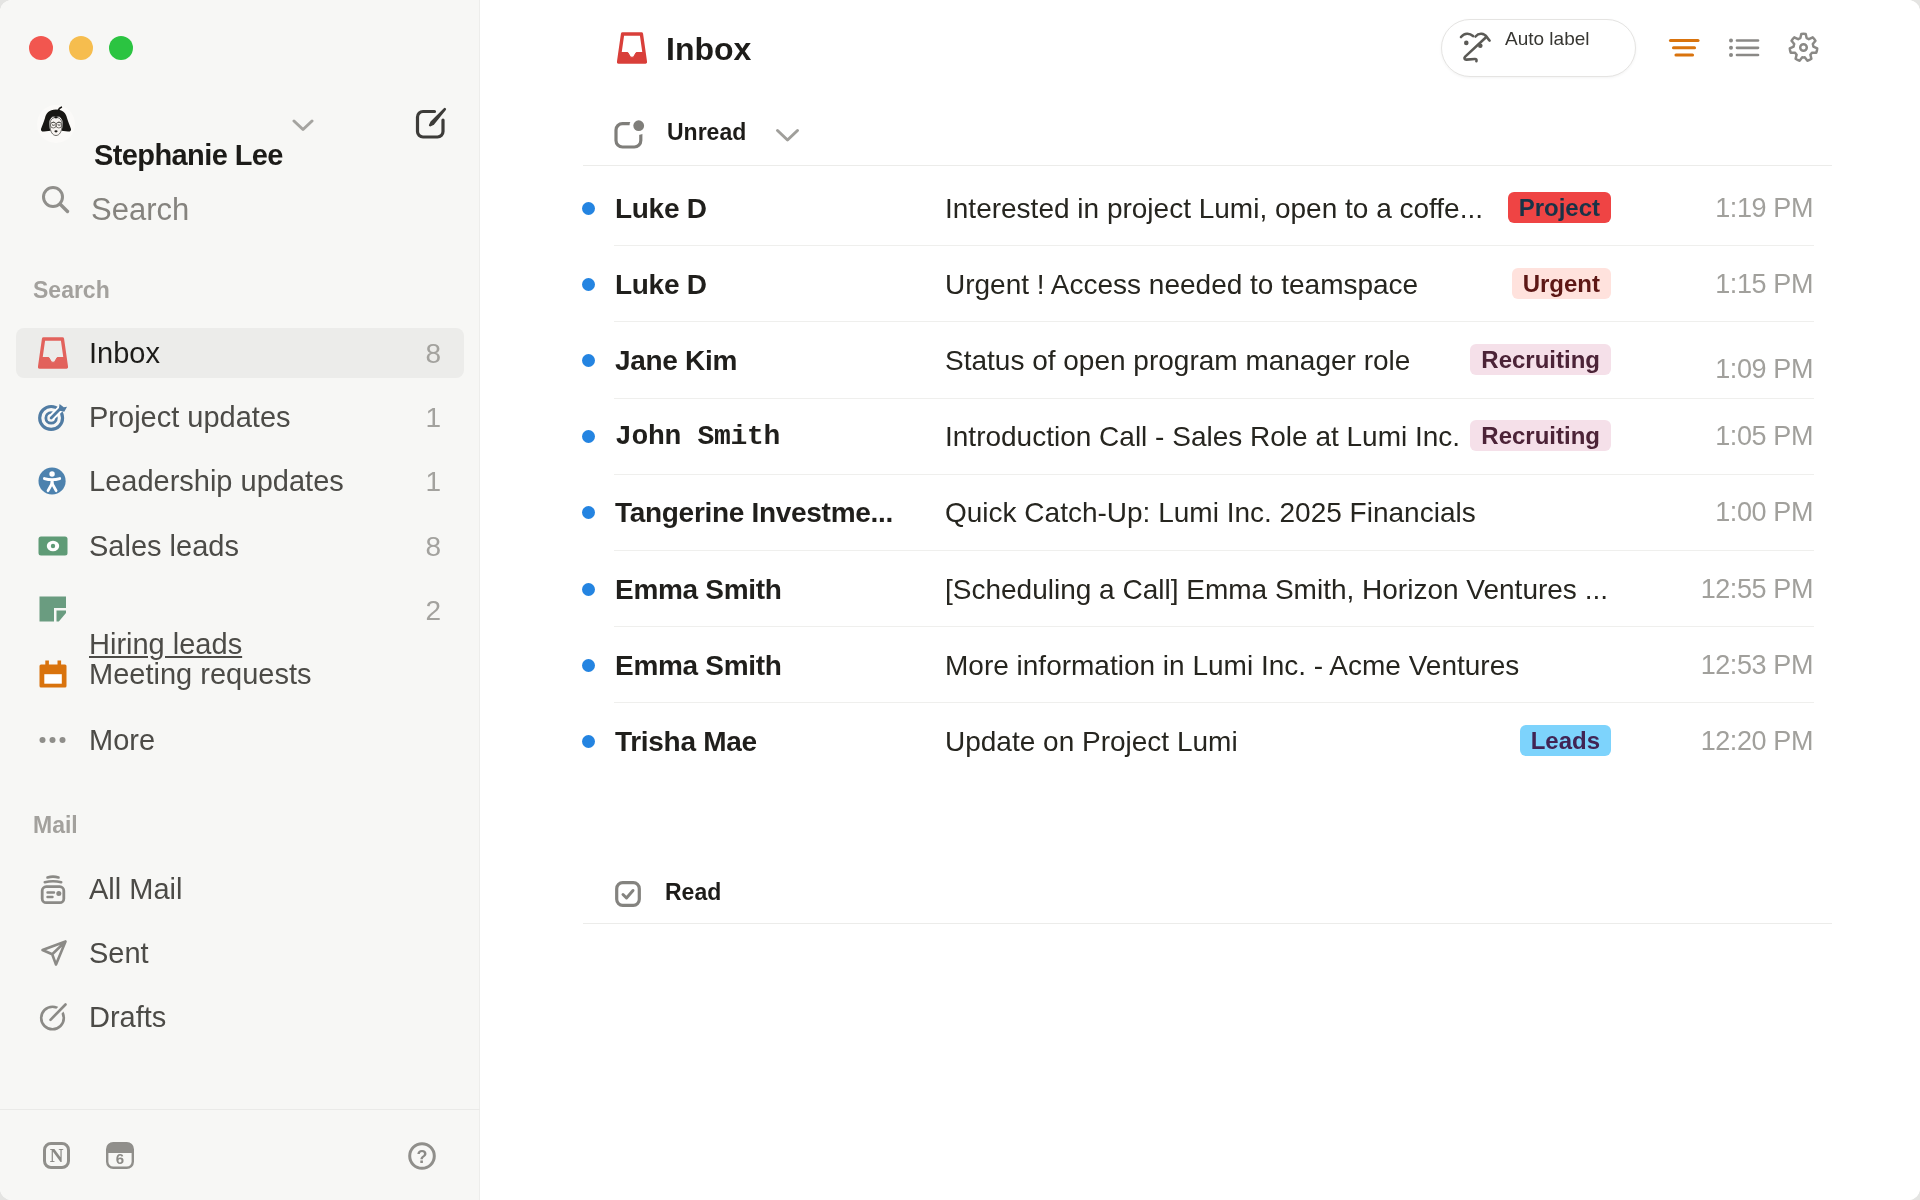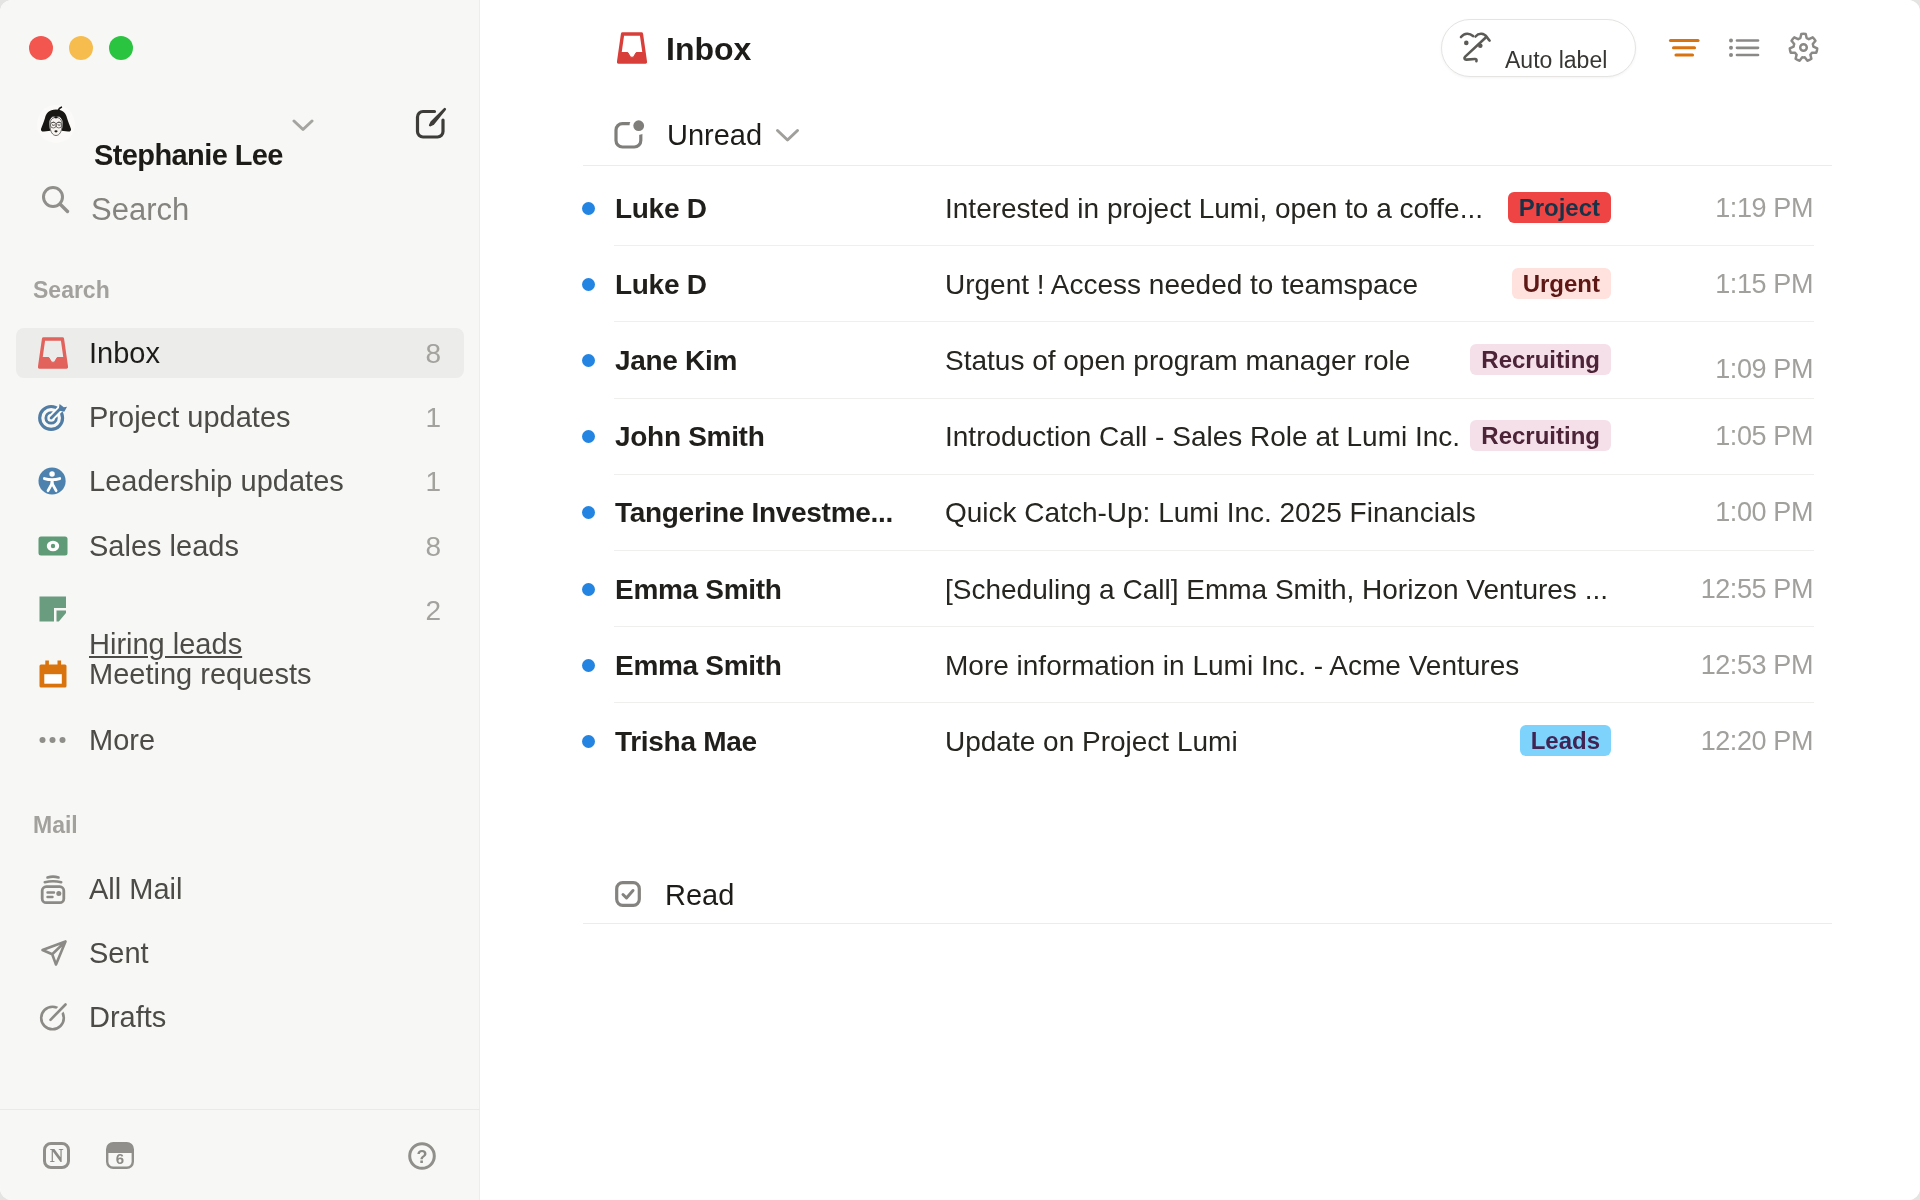--- a/index.html
+++ b/index.html
@@ -15,21 +15,21 @@
 .seclabel{position:absolute;left:33px;font-size:23px;font-weight:bold;color:#a3a19d;}
 
 .main{position:absolute;left:480px;top:0;width:1440px;height:1200px;background:#fff;}
 .row-name{position:absolute;left:615px;font-size:28px;font-weight:bold;letter-spacing:-0.3px;color:#201f1c;white-space:nowrap;}
 .row-subj{position:absolute;left:945px;font-size:28px;color:#26251f;white-space:nowrap;}
 .row-time{position:absolute;right:107px;font-size:27px;letter-spacing:-0.4px;color:#a1a09c;white-space:nowrap;}
 .row-dot{position:absolute;left:582px;width:13px;height:13px;border-radius:50%;background:#2484e1;}
 .chip{position:absolute;height:31px;line-height:31px;border-radius:6px;padding:0 11px;font-size:24px;font-weight:bold;white-space:nowrap;}
 .rowdiv{position:absolute;left:614px;right:106px;height:1px;background:#efefed;}
 .secdiv{position:absolute;left:583px;right:88px;height:1px;background:#ececea;}
-.hdrtxt{font-size:29px;font-weight:normal;color:#1d1c19;position:absolute;}
+.hdrtxt{font-size:23px;font-weight:bold;color:#1d1c19;position:absolute;}
 </style>
 </head>
 <body>
 <div class="win">
 <div class="main"></div>
 <div class="side">
 
   <div class="tl" style="left:29px;background:#f2564f;"></div>
   <div class="tl" style="left:69px;background:#f6bd4e;"></div>
   <div class="tl" style="left:109px;background:#2bc441;"></div>
@@ -168,21 +168,21 @@
 <div class="abs" style="left:666px;top:31px;font-size:32px;font-weight:bold;color:#1d1c19;">Inbox</div>
 
 <div class="abs" style="left:1441px;top:19px;width:195px;height:58px;border-radius:29px;border:1px solid #e5e4e2;background:#fff;box-shadow:0 1px 3px rgba(0,0,0,0.05);box-sizing:border-box;"></div>
 <svg class="abs" style="left:1458px;top:31px;" width="34" height="34" viewBox="0 0 34 34">
   <path d="M3 6 C6.5 1.8 11.5 1.8 15 5" fill="none" stroke="#5b5a56" stroke-width="2.6" stroke-linecap="round"></path>
   <path d="M17.5 5.5 C21 1.6 26 2 29 6.3 C30 7.7 30.7 8.7 31.6 9.6" fill="none" stroke="#5b5a56" stroke-width="2.6" stroke-linecap="round"></path>
   <path d="M27.5 6.8 L7.2 25.6 C5.8 27.2 6.4 28.8 8.6 28.6 L16.8 28 C18.4 27.9 18.8,28.6 18.4,30.2" fill="none" stroke="#5b5a56" stroke-width="2.6" stroke-linecap="round" stroke-linejoin="round"></path>
   <circle cx="8.3" cy="11.9" r="2.3" fill="#5b5a56"></circle>
   <circle cx="22.3" cy="14.7" r="2.3" fill="#5b5a56"></circle>
 </svg>
-<div class="abs" style="left:1505px;top:47px;font-size:23px;color:#373632;">Auto label</div>
+<div class="abs" style="left:1505px;top:28px;font-size:19px;color:#373632;">Auto label</div>
 
 <svg class="abs" style="left:1668px;top:33px;" width="36" height="30" viewBox="0 0 36 30">
   <path d="M2.5 7.5 H30" stroke="#d9730d" stroke-width="3.1" stroke-linecap="round"></path>
   <path d="M5.5 14.8 H26.5" stroke="#d9730d" stroke-width="3.1" stroke-linecap="round"></path>
   <path d="M8 22 H24.5" stroke="#d9730d" stroke-width="3.1" stroke-linecap="round"></path>
 </svg>
 <svg class="abs" style="left:1727px;top:33px;" width="36" height="30" viewBox="0 0 36 30">
   <circle cx="4" cy="7.5" r="2" fill="#8a8986"></circle>
   <circle cx="4" cy="14.8" r="2" fill="#8a8986"></circle>
   <circle cx="4" cy="22" r="2" fill="#8a8986"></circle>
@@ -226,21 +226,21 @@
 <div class="rowdiv" style="top:321px;"></div>
 
 <div class="row-dot" style="top:354px;"></div>
 <div class="row-name" style="top:345px;">Jane Kim</div>
 <div class="row-subj" style="top:345px;">Status of open program manager role</div>
 <div class="chip" style="top:344px;right:309px;background:#f5e0e9;color:#4c2337;">Recruiting</div>
 <div class="row-time" style="top:354px;">1:09 PM</div>
 <div class="rowdiv" style="top:398px;"></div>
 
 <div class="row-dot" style="top:430px;"></div>
-<div class="row-name" style="top:421px;">John Smith</div>
+<div class="row-name" style="top:421px;font-family:Liberation Mono, monospace;">John Smith</div>
 <div class="row-subj" style="top:421px;">Introduction Call - Sales Role at Lumi Inc.</div>
 <div class="chip" style="top:420px;right:309px;background:#f5e0e9;color:#4c2337;">Recruiting</div>
 <div class="row-time" style="top:421px;">1:05 PM</div>
 <div class="rowdiv" style="top:474px;"></div>
 
 <div class="row-dot" style="top:506px;"></div>
 <div class="row-name" style="top:497px;">Tangerine Investme...</div>
 <div class="row-subj" style="top:497px;">Quick Catch-Up: Lumi Inc. 2025 Financials</div>
 <div class="row-time" style="top:497px;">1:00 PM</div>
 <div class="rowdiv" style="top:550px;"></div>

